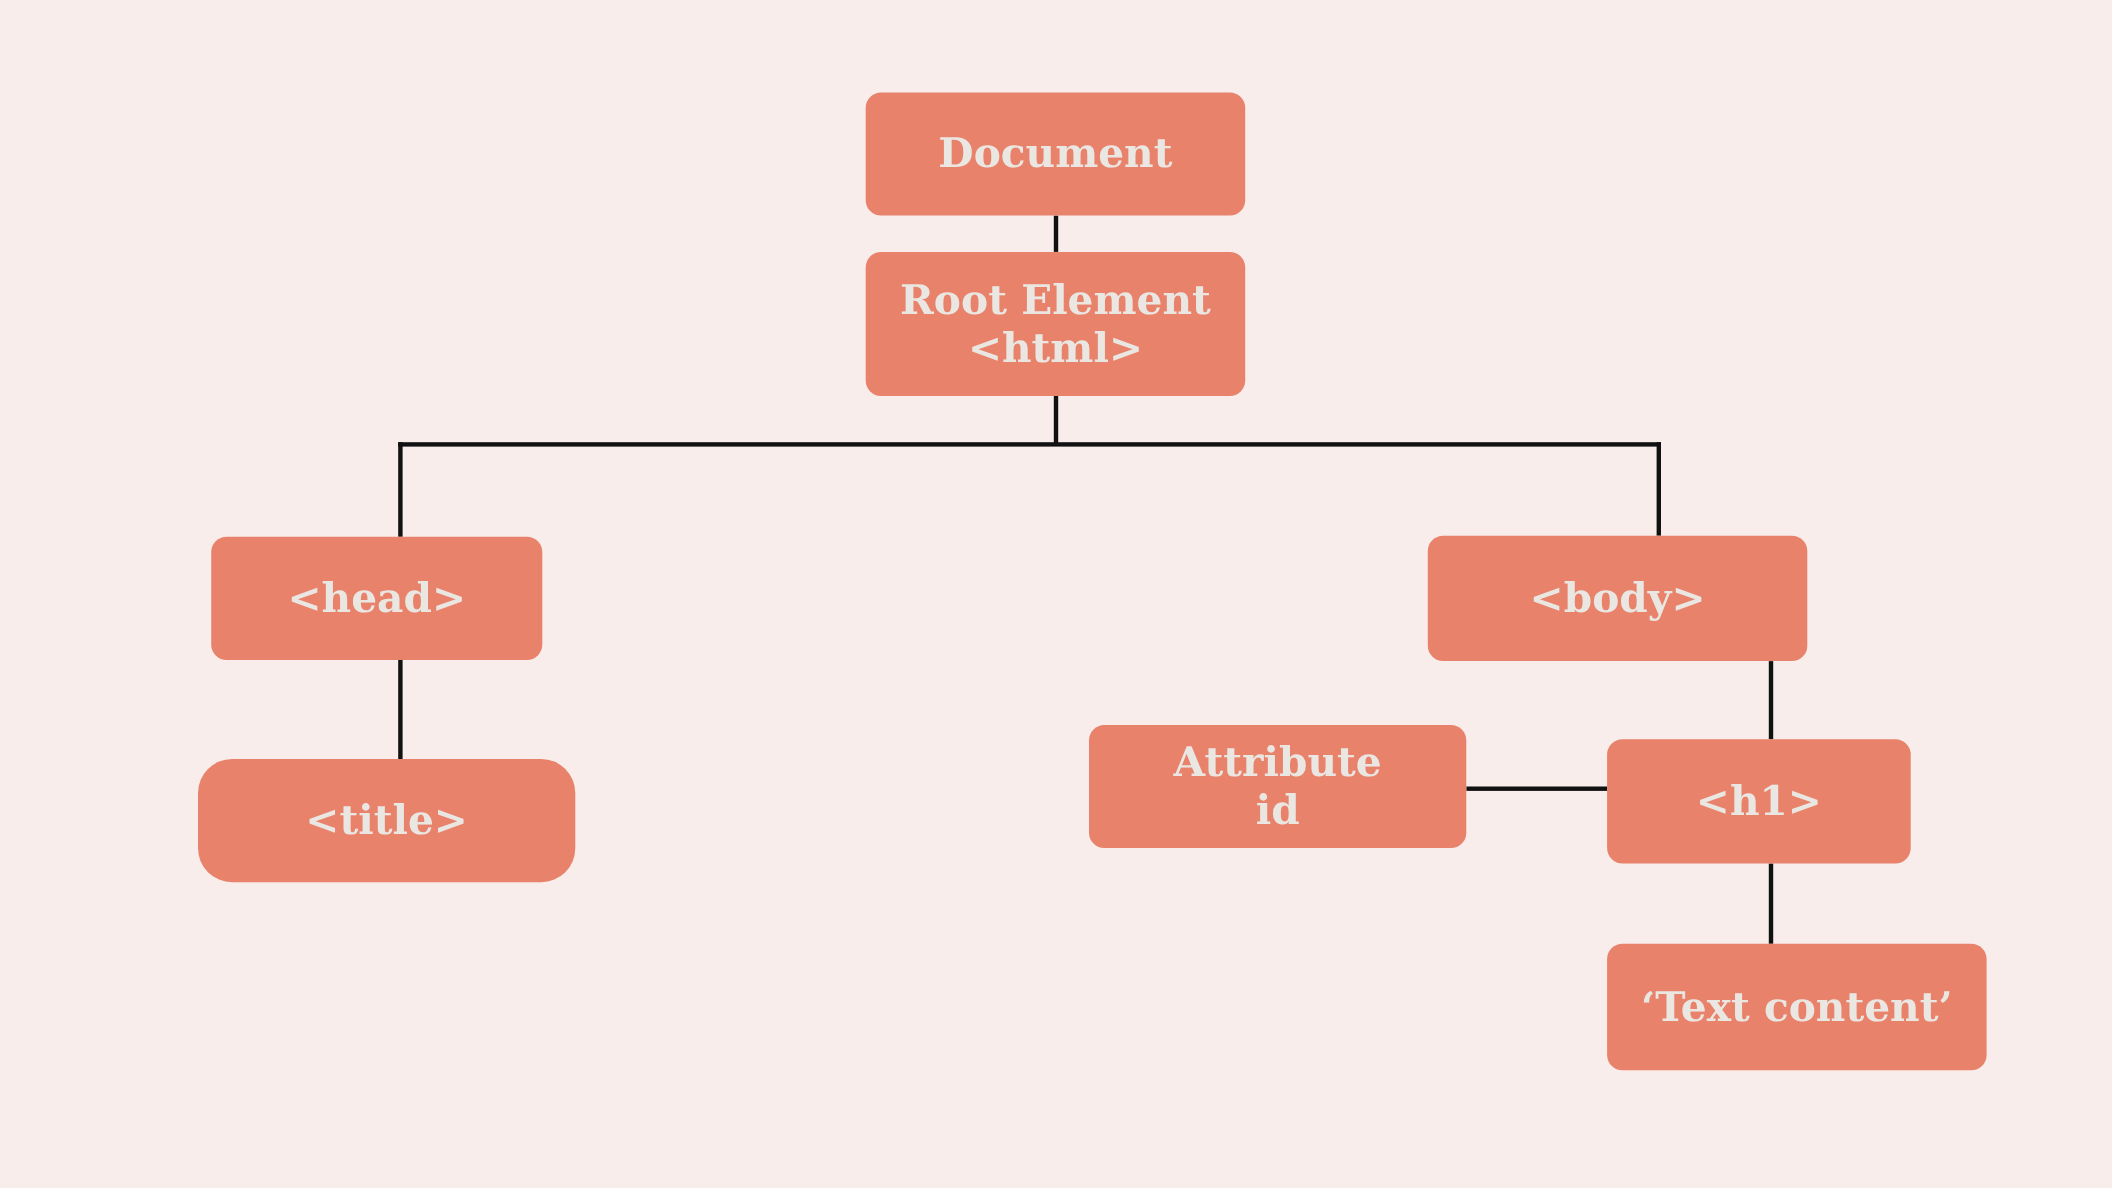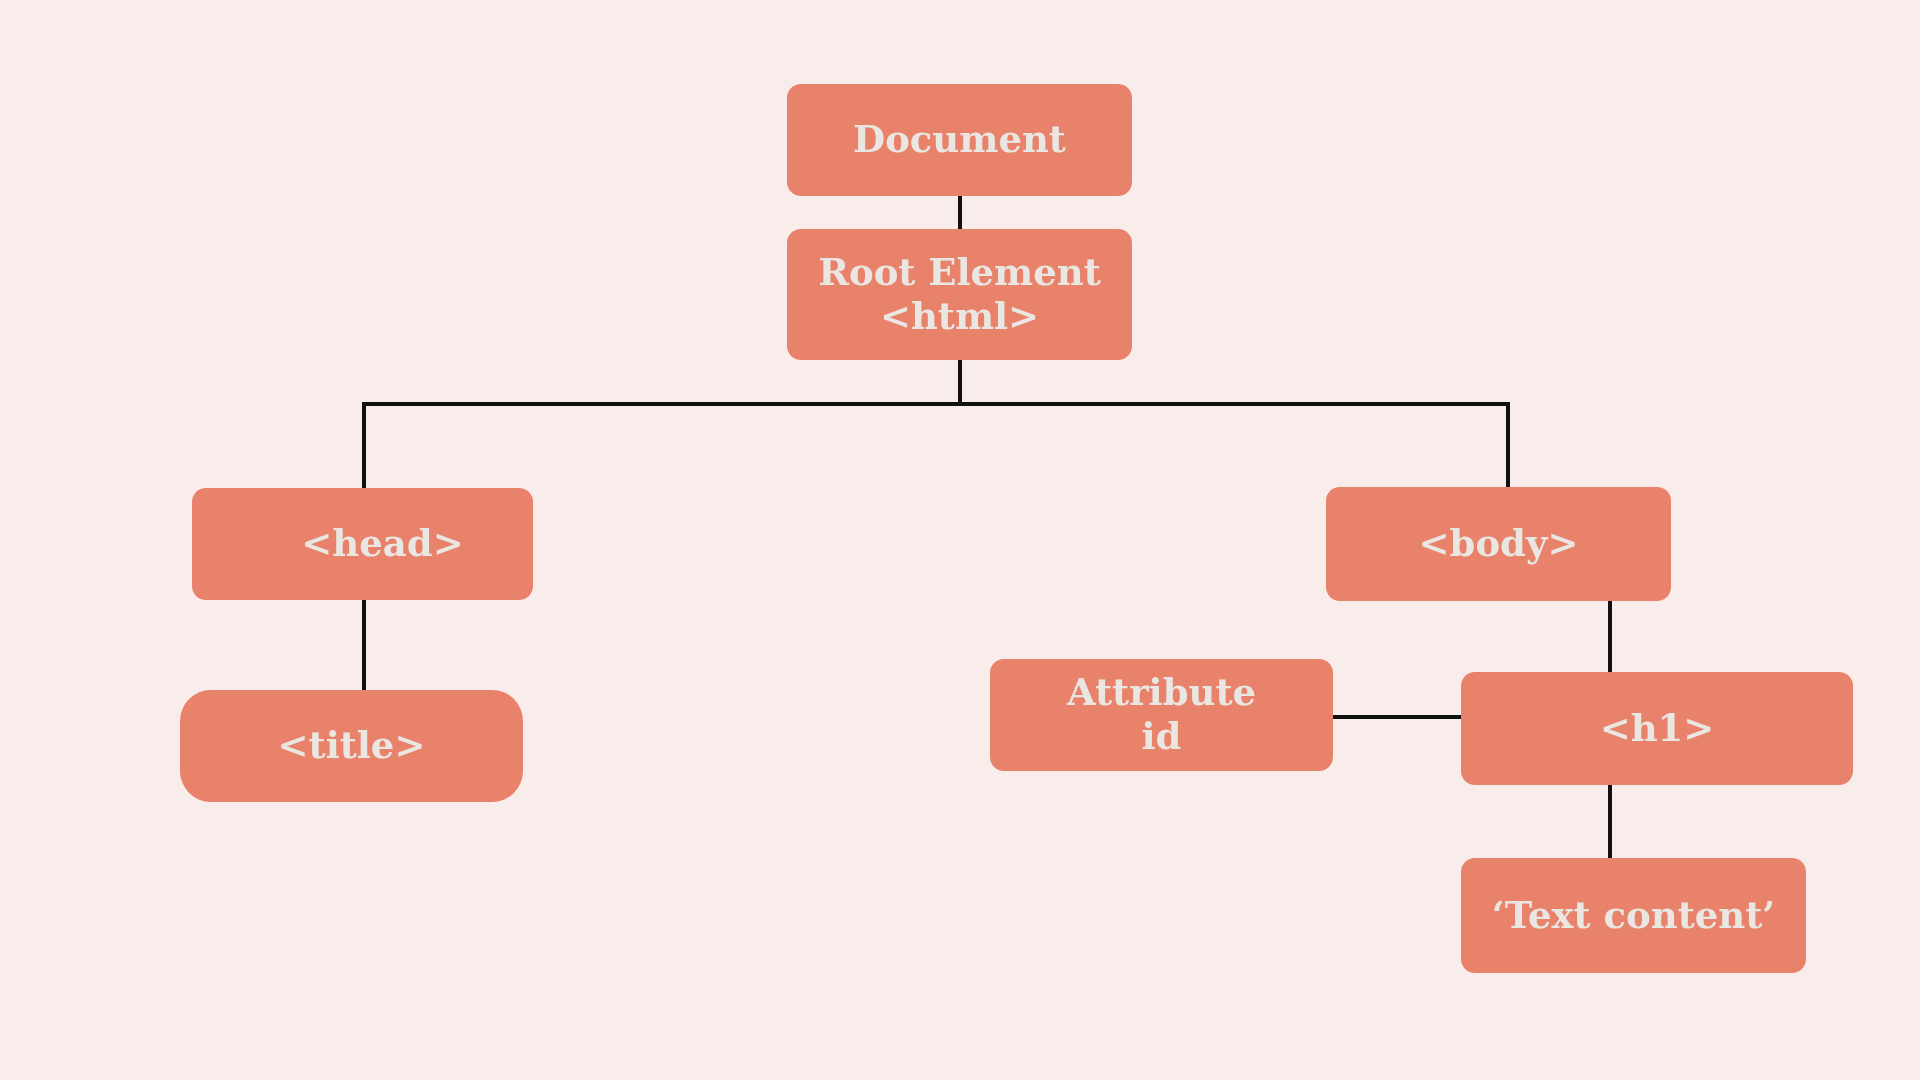--- a/index.html
+++ b/index.html
@@ -36,25 +36,25 @@
   }
   .node span { display: block; }
   .connector {
     position: absolute;
     background: #111111;
     z-index: 1;
   }
   
   .n-document { left: 787px; top: 44px;  width: 345px; height: 112px; }
   .n-root     { left: 787px; top: 189px; width: 345px; height: 131px; }
-  .n-head     { left: 192px; top: 448px; width: 301px; height: 112px; padding-left: 40px; }
+  .n-head     { left: 192px; top: 448px; width: 301px; height: 112px; }
   .n-title    { left: 180px; top: 650px; width: 343px; height: 112px; border-radius: 31px; }
-  .n-body     { left: 1326px; top: 447px; width: 345px; height: 114px; }
+  .n-body     { left: 1298px; top: 447px; width: 345px; height: 114px; }
   .n-attr     { left: 990px;  top: 619px; width: 343px; height: 112px; }
-  .n-h1       { left: 1461px; top: 632px; width: 392px; height: 113px; }
+  .n-h1       { left: 1461px; top: 632px; width: 276px; height: 113px; }
   .n-text     { left: 1461px; top: 818px; width: 345px; height: 115px; text-align: right; }
   
   .c-doc-root    { left: 958px;  top: 156px; width: 4px;    height: 33px; }
   .c-root-branch { left: 958px;  top: 300px; width: 4px;    height: 64px; }
   .c-branch      { left: 362px;  top: 362px; width: 1148px; height: 4px;  }
   .c-branch-head { left: 362px;  top: 362px; width: 4px;    height: 86px; }
   .c-branch-body { left: 1506px; top: 362px; width: 4px;    height: 85px; }
   .c-head-title  { left: 362px;  top: 560px; width: 4px;    height: 90px; }
   .c-body-h1     { left: 1608px; top: 561px; width: 4px;    height: 71px; }
   .c-attr-h1     { left: 1333px; top: 675px; width: 128px;  height: 4px;  }

